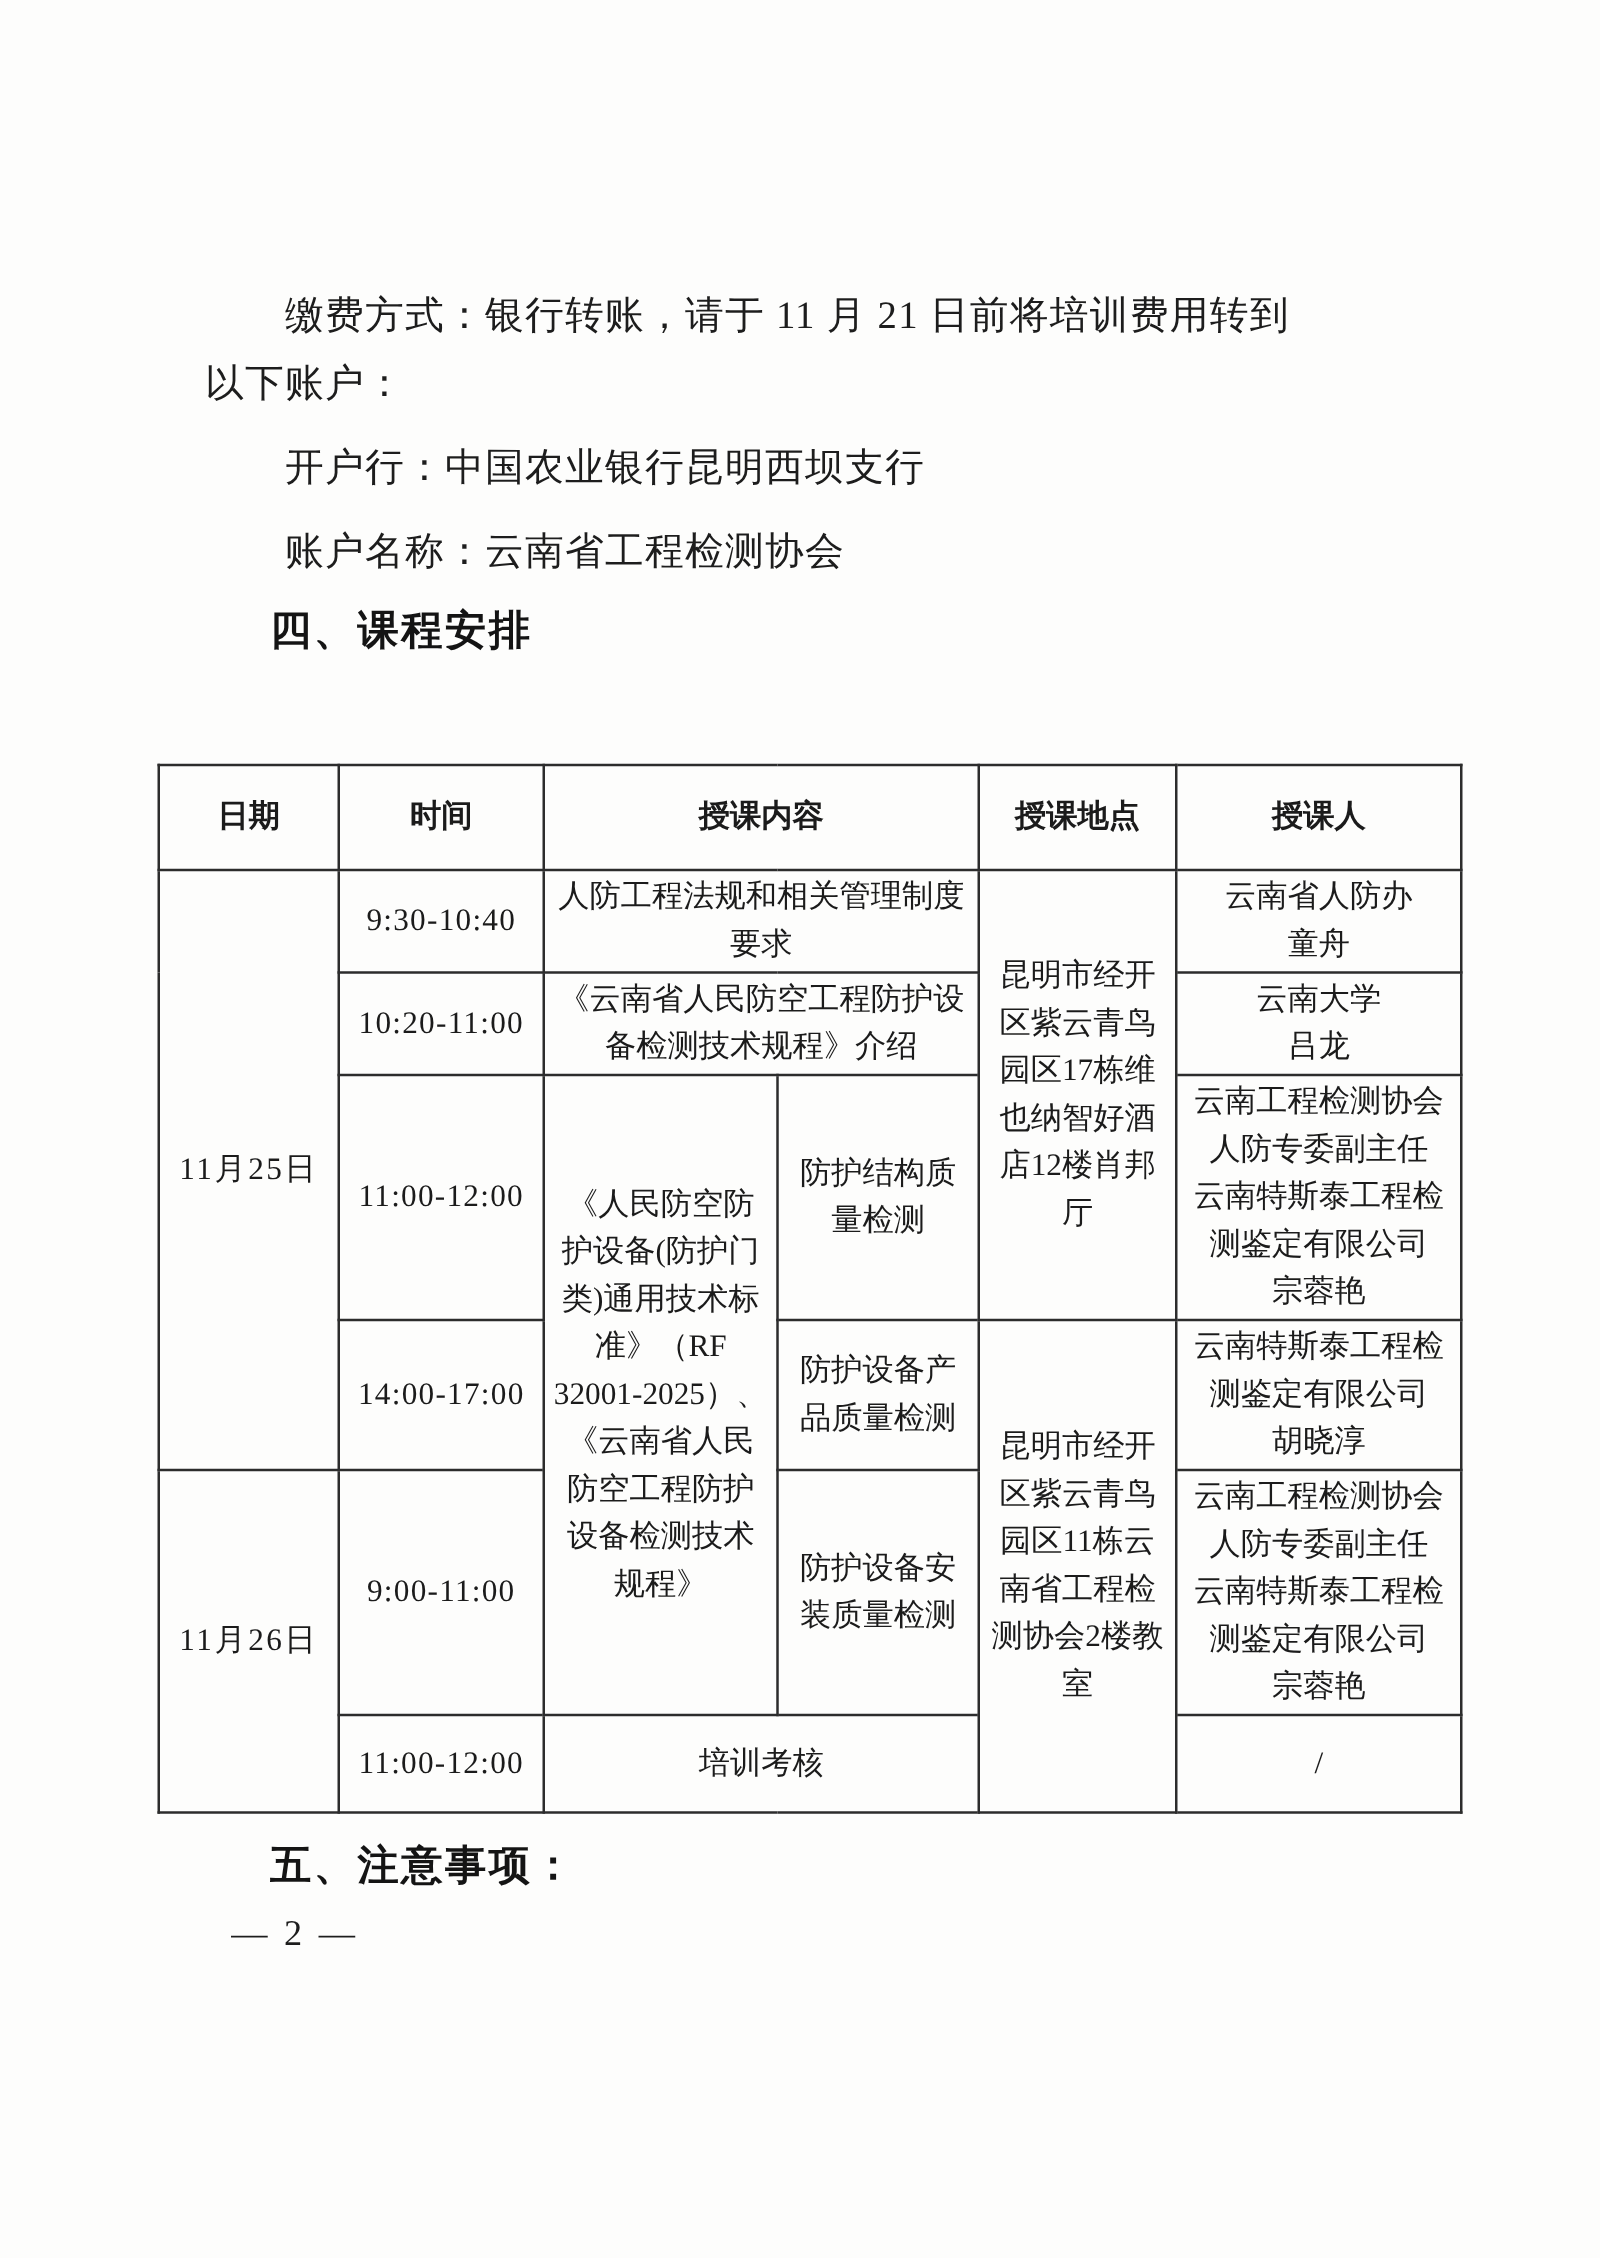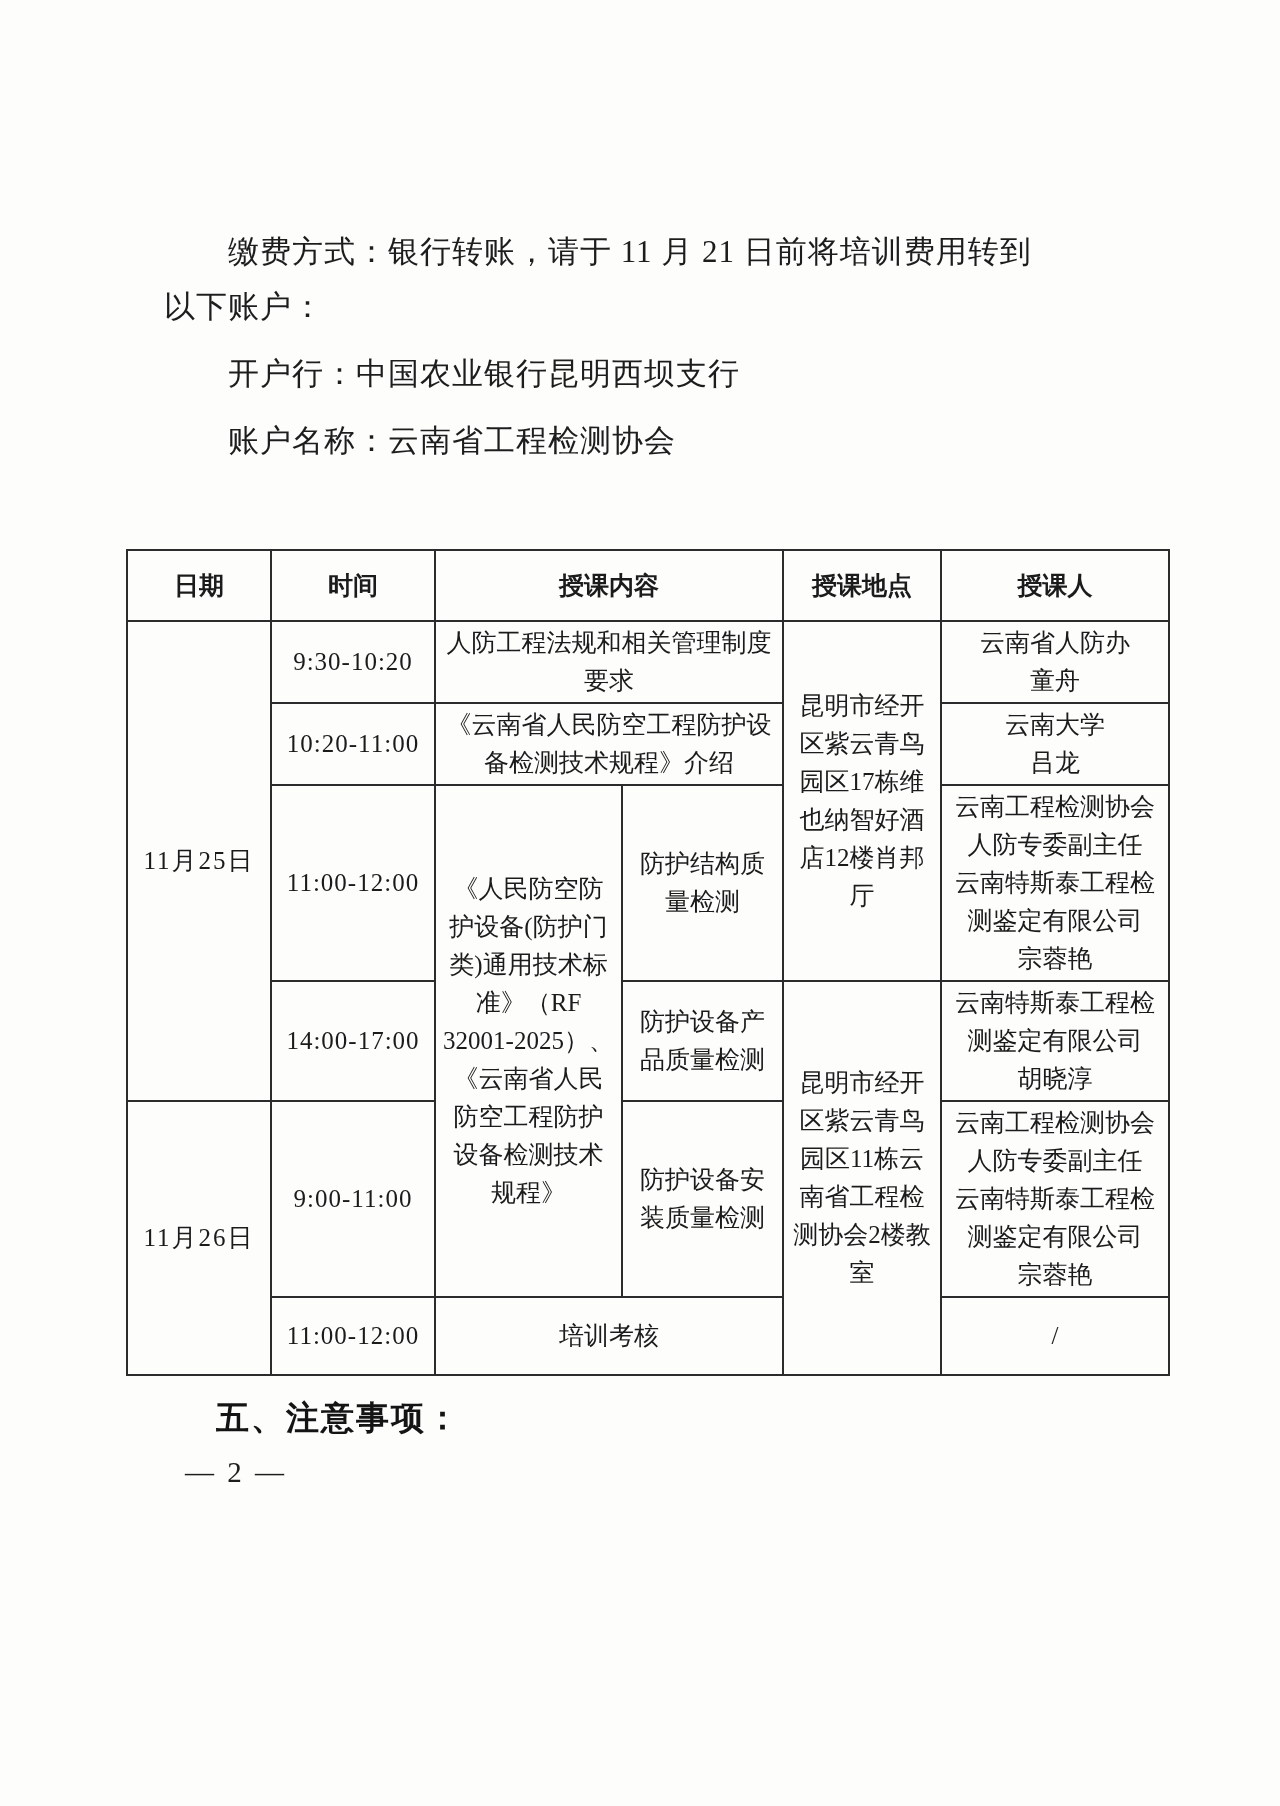--- a/index.html
+++ b/index.html
@@ -75,42 +75,43 @@
 <body>
 
 <div class="page">
   <div class="content">
 
     <p class="body indent">缴费方式：银行转账，请于 11 月 21 日前将培训费用转到
 以下账户：</p>
     <p class="body indent">开户行：中国农业银行昆明西坝支行</p>
     <p class="body indent">账户名称：云南省工程检测协会</p>
 
+    <p class="heading sec4">四、课程安排</p>
 
     <table class="schedule">
       <colgroup>
         <col style="width:144px">
         <col style="width:164px">
         <col style="width:187px">
         <col style="width:161px">
         <col style="width:158px">
         <col style="width:228px">
       </colgroup>
       <tbody>
-        <tr style="height:71px">
+        <tr style="height:84px">
           <td class="hd">日期</td>
           <td class="hd">时间</td>
           <td class="hd" colspan="2">授课内容</td>
           <td class="hd">授课地点</td>
           <td class="hd">授课人</td>
         </tr>
 
         <tr style="height:77px">
           <td class="date" rowspan="4">11月25日</td>
-          <td class="time">9:30-10:20</td>
+          <td class="time">9:30-10:40</td>
           <td class="course" colspan="2">人防工程法规和相关管理制度要求</td>
           <td class="loc" rowspan="3">昆明市经开区紫云青鸟园区17栋维也纳智好酒店12楼肖邦厅</td>
           <td class="person">云南省人防办
 童舟</td>
         </tr>
 
         <tr style="height:66px">
           <td class="time">10:20-11:00</td>
           <td class="course" colspan="2">《云南省人民防空工程防护设备检测技术规程》介绍</td>
           <td class="person">云南大学

